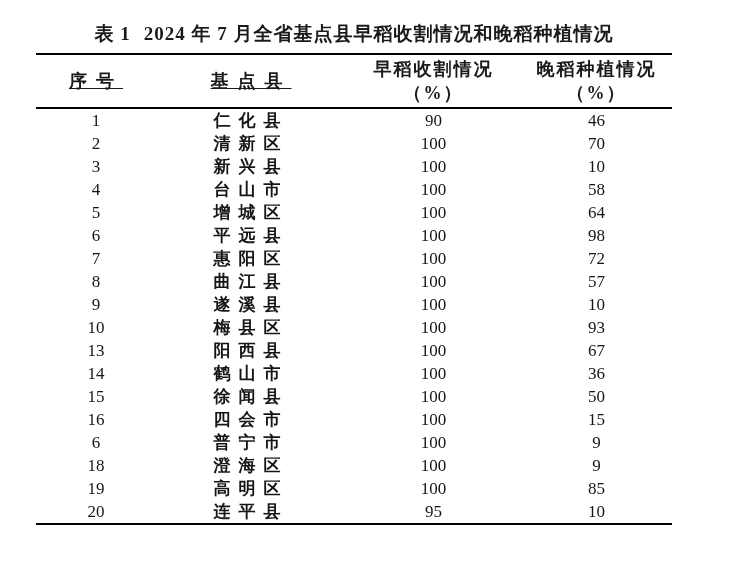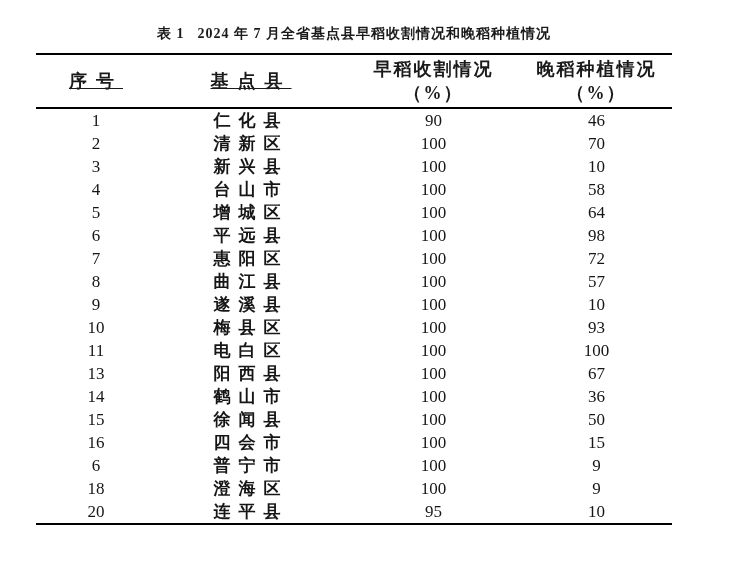--- a/index.html
+++ b/index.html
@@ -20,21 +20,21 @@
     height: 584px;
     background: #ffffff;
   }
   .caption {
     position: absolute;
     left: 36px;
     top: 20px;
     width: 636px;
     text-align: center;
     font-weight: bold;
-    font-size: 14px;
+    font-size: 19px;
     line-height: 28px;
     letter-spacing: 1px;
     white-space: nowrap;
   }
   .caption .cap-label {
     margin-right: 13px;
   }
   table.rice {
     position: absolute;
     left: 36px;
@@ -163,26 +163,20 @@
           <td>100</td>
           <td>10</td>
         </tr>
         <tr>
           <td>10</td>
           <td class="county">梅县区</td>
           <td>100</td>
           <td>93</td>
         </tr>
         <tr>
-          <td>11</td>
-          <td class="county">电白区</td>
-          <td>100</td>
-          <td>100</td>
-        </tr>
-        <tr>
           <td>13</td>
           <td class="county">阳西县</td>
           <td>100</td>
           <td>67</td>
         </tr>
         <tr>
           <td>14</td>
           <td class="county">鹤山市</td>
           <td>100</td>
           <td>36</td>
@@ -203,20 +197,26 @@
           <td>6</td>
           <td class="county">普宁市</td>
           <td>100</td>
           <td>9</td>
         </tr>
         <tr>
           <td>18</td>
           <td class="county">澄海区</td>
           <td>100</td>
           <td>9</td>
+        </tr>
+        <tr>
+          <td>19</td>
+          <td class="county">高明区</td>
+          <td>100</td>
+          <td>85</td>
         </tr>
         <tr>
           <td>20</td>
           <td class="county">连平县</td>
           <td>95</td>
           <td>10</td>
         </tr>
       </tbody>
   </table>
 

